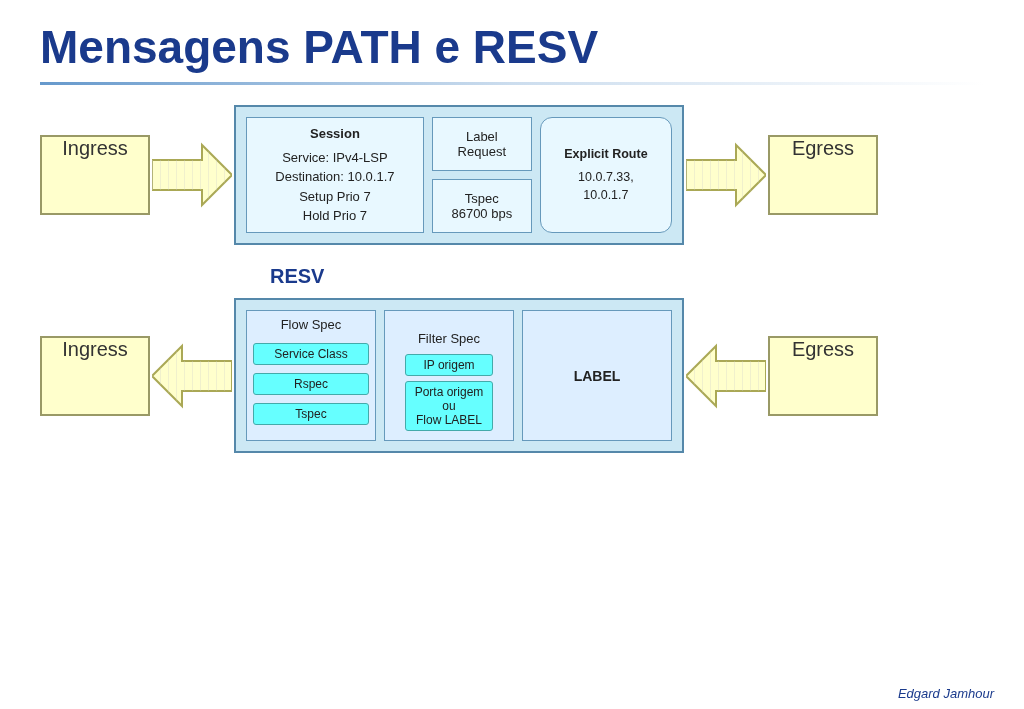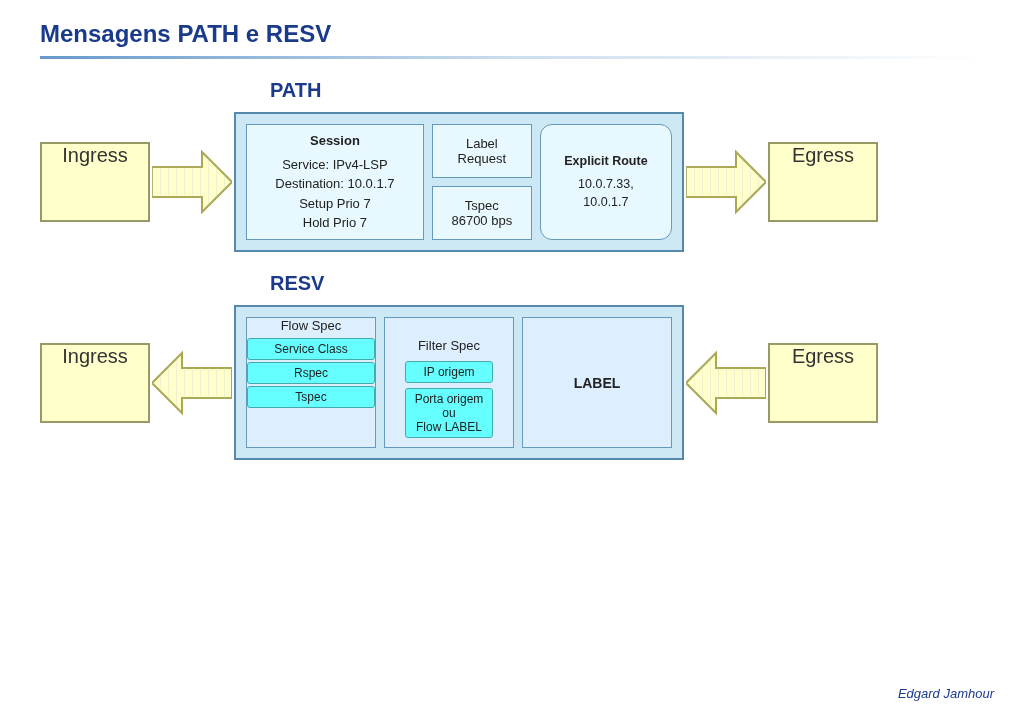--- a/index.html
+++ b/index.html
@@ -15,21 +15,21 @@
     .page-container {
       width: 1024px;
       height: 709px;
       background: white;
       position: relative;
       padding: 20px 40px;
     }
 
     .title {
       color: #1a3a8c;
-      font-size: 24px;
+      font-size: 46px;
       font-weight: bold;
       margin-bottom: 8px;
     }
 
     .divider {
       height: 3px;
       background: linear-gradient(to right, #6699cc, #ccddee, #fff);
       margin-bottom: 20px;
     }
 
@@ -107,21 +107,22 @@
       width: 105px;
       font-size: 12.5px;
       line-height: 1.45;
     }
 
     
     .flowspec-panel {
       width: 130px;
       display: flex;
       flex-direction: column;
-      gap: 2px;
+      gap: 8px;
+      padding: 6px;
       background: #ddeeff;
       border: 1.5px solid #6699bb;
     }
 
     .flowspec-title {
       font-size: 13px;
       text-align: center;
       margin-bottom: 3px;
       color: #222;
     }
@@ -175,21 +176,20 @@
     }
   </style>
 </head>
 <body>
 
 <div class="page-container">
 
   <h1 class="title">Mensagens PATH e RESV</h1>
   <div class="divider"></div>
 
-  <div class="section-label">PATH</div>
 
   <div class="diagram-row">
 
     <div class="node-box">
       <span>Ingress</span>
     </div>
 
     <div style="position:relative; display:flex; align-items:center; margin:0 2px; flex-shrink:0;">
       <svg width="80" height="70" viewBox="0 0 80 70">
 

